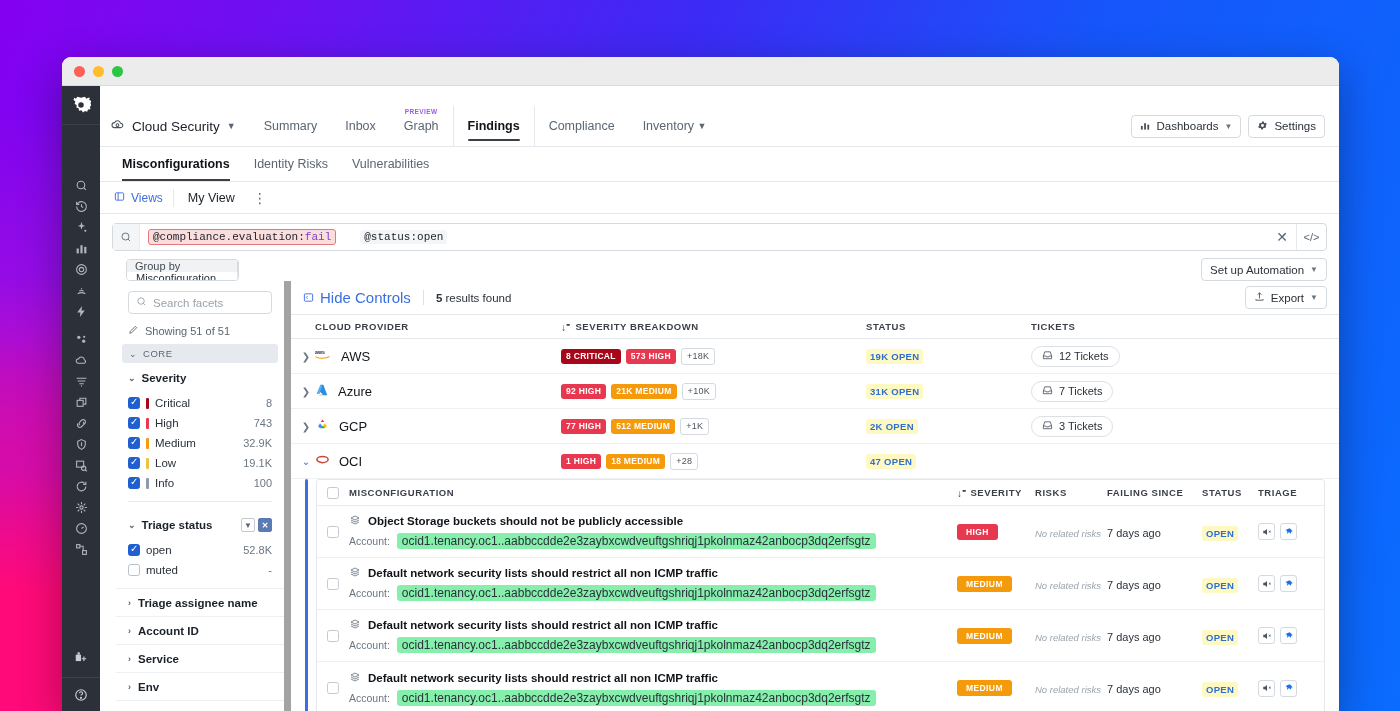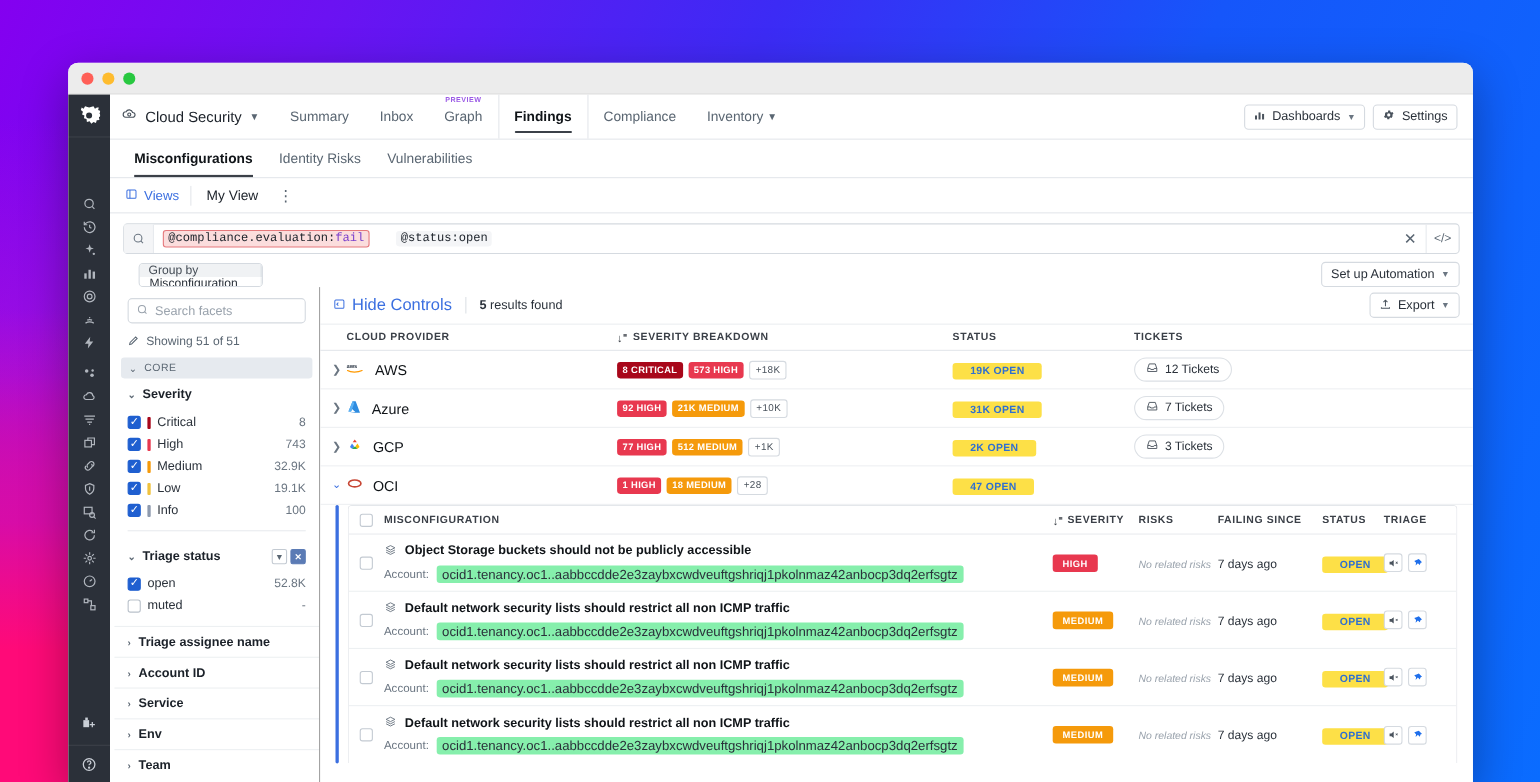--- a/index.html
+++ b/index.html
@@ -53,21 +53,21 @@
     width: 38px; height: 21px; display: flex; align-items: center; justify-content: center;
     color: #C9CED6; opacity: .85; cursor: pointer;
   }
   .rail-ic svg { width: 13px; height: 13px; display: block; }
   .rail-gap { height: 7px; }
   .rail-bottom { position: absolute; bottom: 0; width: 100%; }
   .rail-help { height: 34px; display:flex; align-items:center; justify-content:center; border-top: 1px solid rgba(255,255,255,0.09); color:#C9CED6;}
   .rail-add { height: 40px; display:flex; align-items:center; justify-content:center; color:#C9CED6;}
 
   
-  .content { flex: 1; background: #fff; display: flex; flex-direction: column; min-width: 0; }
+  .content { flex: 1; background: #fff; display: flex; flex-direction: column; min-width: 0; margin-top: 20px; }
 
   .topnav {
     height: 41px; border-bottom: 1px solid #E4E7EB; display: flex; align-items: stretch;
     padding-left: 10px; flex: 0 0 41px;
   }
   .brand { display: flex; align-items: center; gap: 7px; padding-right: 14px; }
   .brand-txt { font-size: 13.5px; color: #1B2129; font-weight: 400; }
   .brand-caret { color: #5A6672; font-size: 9px; }
   .nav-tabs { display: flex; align-items: stretch; }
   .nav-tab {
@@ -122,21 +122,21 @@
   .seg-lbl { background:#F0F2F4; font-size:11px; color:#444C55; display:flex; align-items:center; padding:0 8px; border-right:1px solid #D5DAE0;}
   .seg-it { font-size:11px; color:#2A313A; display:flex; align-items:center; padding:0 9px; border-right:1px solid #E2E6EA; background:#fff; cursor:pointer; white-space:nowrap;}
   .seg-it:last-child{border-right:none;}
   .seg-it.on { background:#1F5FD0; color:#fff; gap:12px; }
   .seg-it.on .cr { font-size:8px; }
   .automation { margin-left:auto; }
 
   .panel { flex: 1; display: flex; min-height: 0; }
 
   
-  .facets { width: 191px; flex: 0 0 191px; border-right: 1px solid #a3a3a3; padding: 10px 0 0 4px; overflow:hidden; }
+  .facets { width: 191px; flex: 0 0 191px; border-right: 7px solid #a3a3a3; padding: 10px 0 0 16px; overflow:hidden; }
   .facet-search {
     margin: 0 12px 10px 12px; height: 23px; border:1px solid #D5DAE0; border-radius:4px;
     display:flex; align-items:center; gap:6px; padding: 0 7px; color:#9AA3AD; font-size:11.5px;
   }
   .showing { display:flex; align-items:center; gap:6px; padding: 0 12px 7px 12px; font-size:11px; color:#5A6672;}
   .core-hdr {
     background:#E6EAEF; margin: 0 6px; border-radius:3px; height:19px; display:flex; align-items:center; gap:6px;
     padding: 0 7px; font-size:9.5px; color:#5A6672; letter-spacing:.5px;
   }
   .facet-grp { padding: 0 12px; }
@@ -178,21 +178,21 @@
   .grow .exp { width:18px; color:#6B7682; font-size:10px; display:flex; align-items:center; justify-content:center;}
   .grow.open .exp { color:#3B6FE0; }
   .prov { display:flex; align-items:center; gap:9px; }
   .prov-name { color:#101418; font-size:13px; }
   .badges { display:flex; align-items:center; gap:5px; }
   .bdg { font-size:8.5px; font-weight:bold; letter-spacing:.3px; color:#fff; border-radius:3px; padding: 2.5px 5px; white-space:nowrap;}
   .bdg.crit { background:#A8071A; }
   .bdg.high { background:#E8384F; }
   .bdg.med  { background:#F59A0B; }
   .bdg.more { background:#fff; color:#4A535D; border:1px solid #D5DAE0; font-weight:normal; font-size:9px;}
-  .open-pill { font-size:9.5px; font-weight:bold; color:#2F6FD0; background:#fde047; border-radius:3px; padding:2px 16px; letter-spacing:.3px;}
+  .open-pill { font-size:9.5px; font-weight:bold; color:#2F6FD0; background:#fef9c3; border-radius:3px; padding:2px 4px; letter-spacing:.3px;}
   .tick-pill {
     display:inline-flex; align-items:center; gap:6px; border:1px solid #DCE0E5; border-radius:12px;
     padding: 3px 10px; font-size:11px; color:#2A313A; background:#fff;
   }
 
   
   .nested { display:flex; padding: 0 14px 0 14px; }
   .nest-accent { width:3px; background:#3B6FE0; border-radius:2px; flex:0 0 3px; margin-right:8px; }
   .nest-tbl { flex:1; border:1px solid #E4E7EB; border-bottom:none; border-radius:4px 4px 0 0; overflow:hidden; }
   .nhead { display:flex; align-items:center; height:26px; background:#fff; border-bottom:1px solid #E9ECEF; font-size:9.5px; font-weight:bold; color:#3B4048; letter-spacing:.55px;}

